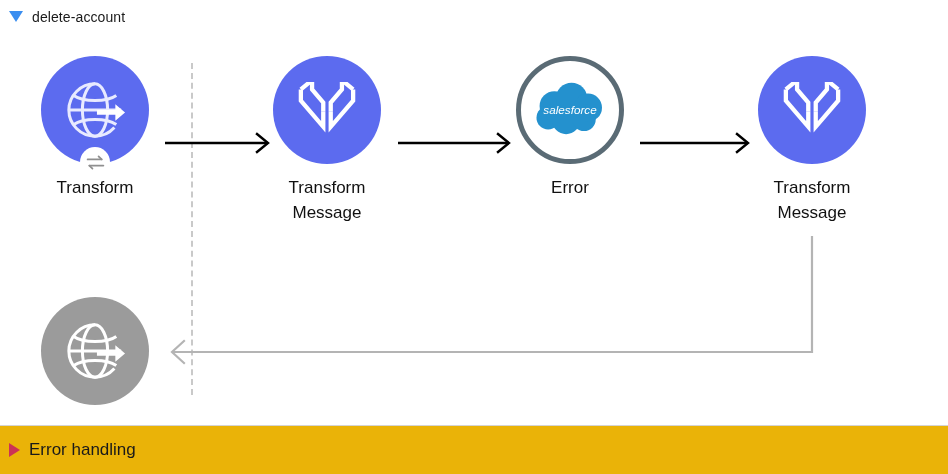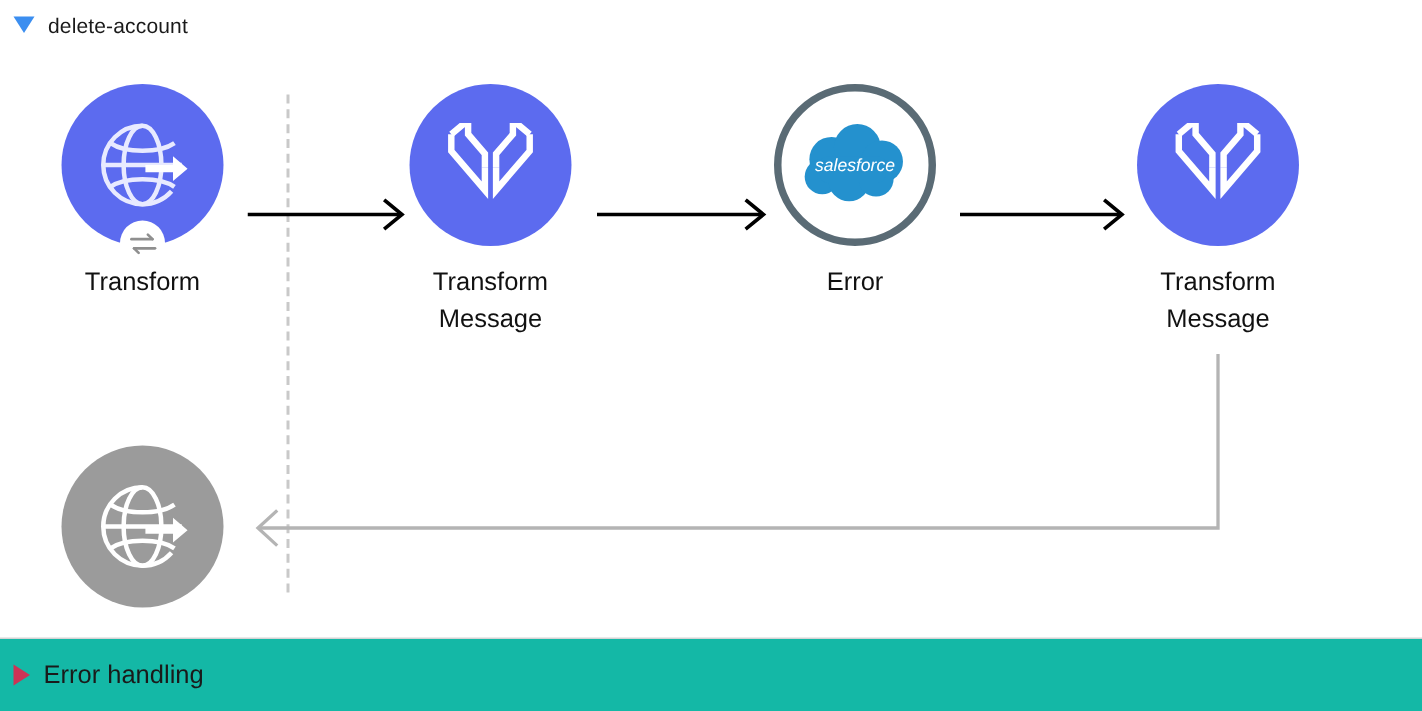--- a/index.html
+++ b/index.html
@@ -139,21 +139,21 @@
   .error-header {
     position: absolute;
     left: 0;
     top: 426px;
     width: 948px;
     height: 48px;
     display: flex;
     align-items: center;
     padding-left: 9px;
     box-sizing: border-box;
-    background: #14b8a6;
+    background: #eab308;
   }
   .error-title {
     font-size: 17px;
     color: #1a1a1a;
     white-space: nowrap;
   }
 </style>
 </head>
 <body>
 

